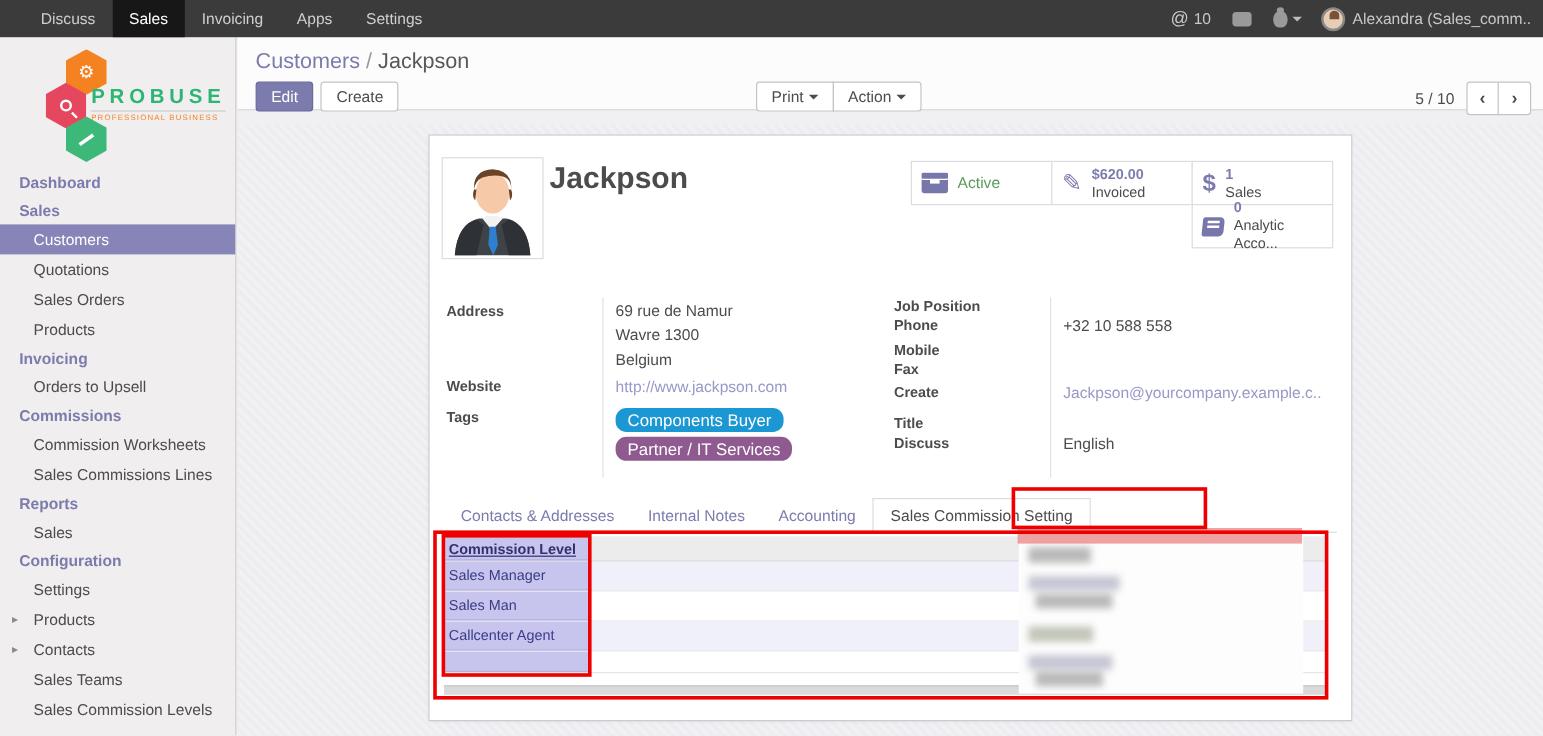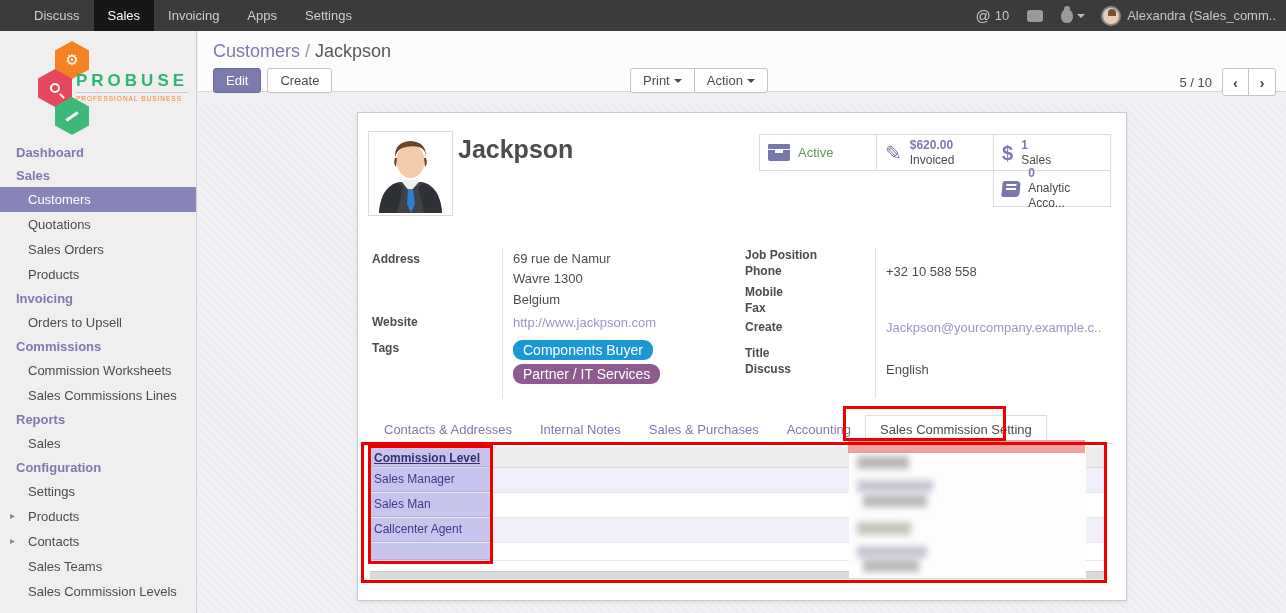--- a/index.html
+++ b/index.html
@@ -263,21 +263,20 @@
         <div class="flabel" style="position:absolute; left:0; top:72px;">Create</div>
         <a class="link" style="position:absolute; left:141px; top:72px;">Jackpson@yourcompany.example.c..</a>
         <div class="flabel" style="position:absolute; left:0; top:98px;">Title</div>
         <div class="flabel" style="position:absolute; left:0; top:114px;">Discuss</div>
         <div style="position:absolute; left:141px; top:114px;">English</div>
       </div>
 
       <div class="tabs">
         <div class="tab">Contacts &amp; Addresses</div>
         <div class="tab">Internal Notes</div>
-        <div class="tab">Sales &amp; Purchases</div>
         <div class="tab">Accounting</div>
         <div class="tab active">Sales Commission Setting</div>
       </div>
 
       <div class="ctable">
         <div class="trow thead">
           <div class="tcell-level">Commission Level</div>
           <div class="tcell-rest"></div>
         </div>
         <div class="trow stripe">

